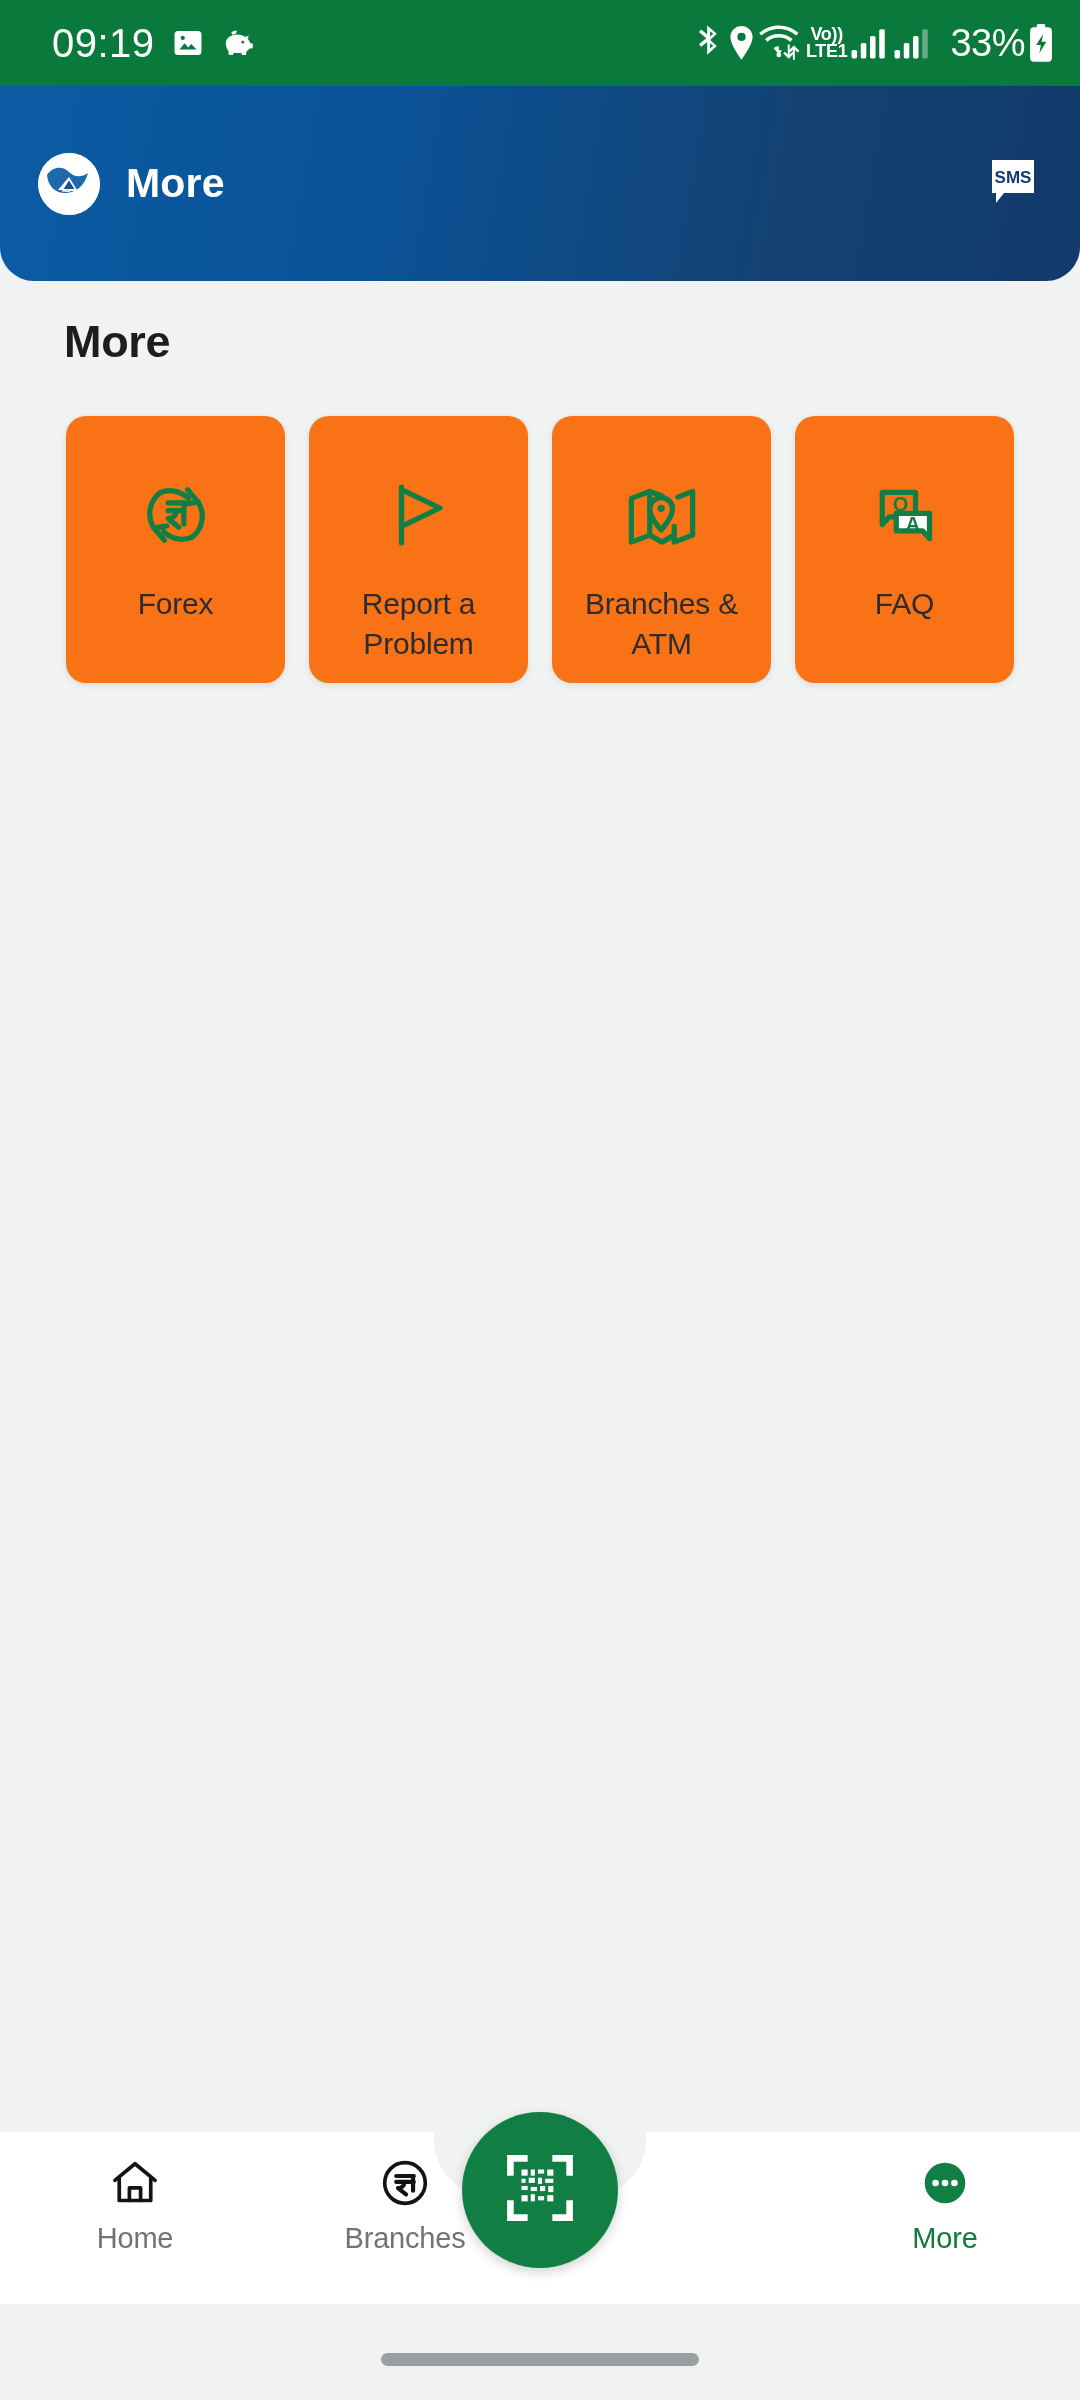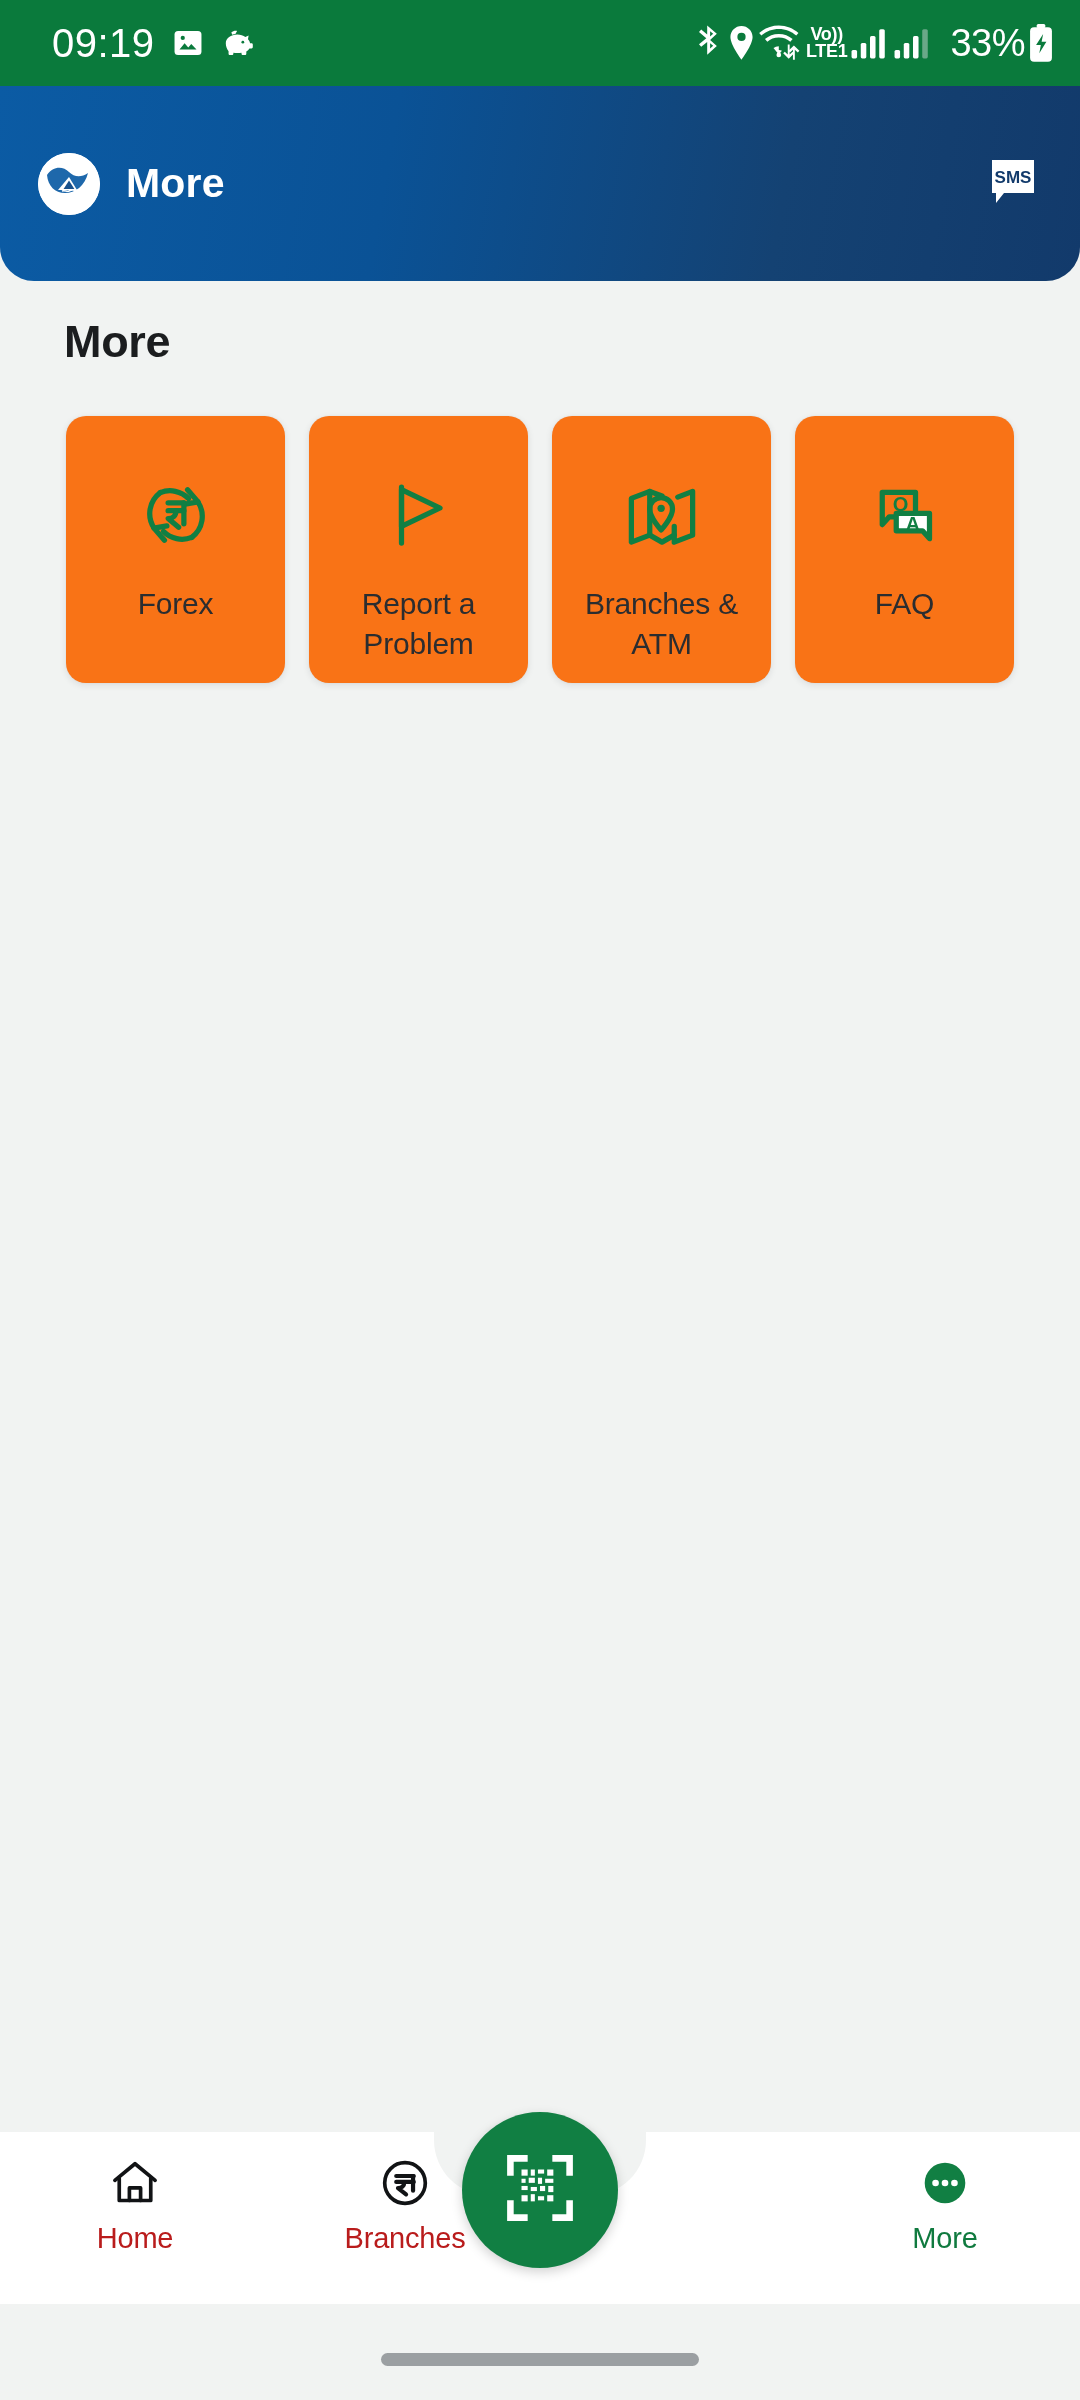--- a/index.html
+++ b/index.html
@@ -88,21 +88,21 @@
   }
   .nav-items {
     position:relative; width:1080px; height:172px;
     display:flex; align-items:flex-start; padding-top:22px;
   }
   .nav-item {
     flex:1; display:flex; flex-direction:column; align-items:center; gap:10px;
   }
   .nav-item.spacer { visibility:hidden; }
   .nav-ico { height:58px; display:flex; align-items:center; justify-content:center; }
-  .nav-label { font-size:29px; color:#b91c1c; letter-spacing:-.2px; }
+  .nav-label { font-size:29px; color:#737373; letter-spacing:-.2px; }
   .nav-item.active .nav-label { color:#107a3f; }
 
   .homebar-area {
     position:absolute; bottom:0; left:0; width:1080px; height:96px; background:#f1f3f2;
   }
   .homebar {
     position:absolute; bottom:34px; left:50%; transform:translateX(-50%);
     width:318px; height:13px; border-radius:8px; background:#9b9fa2;
   }
 </style>

